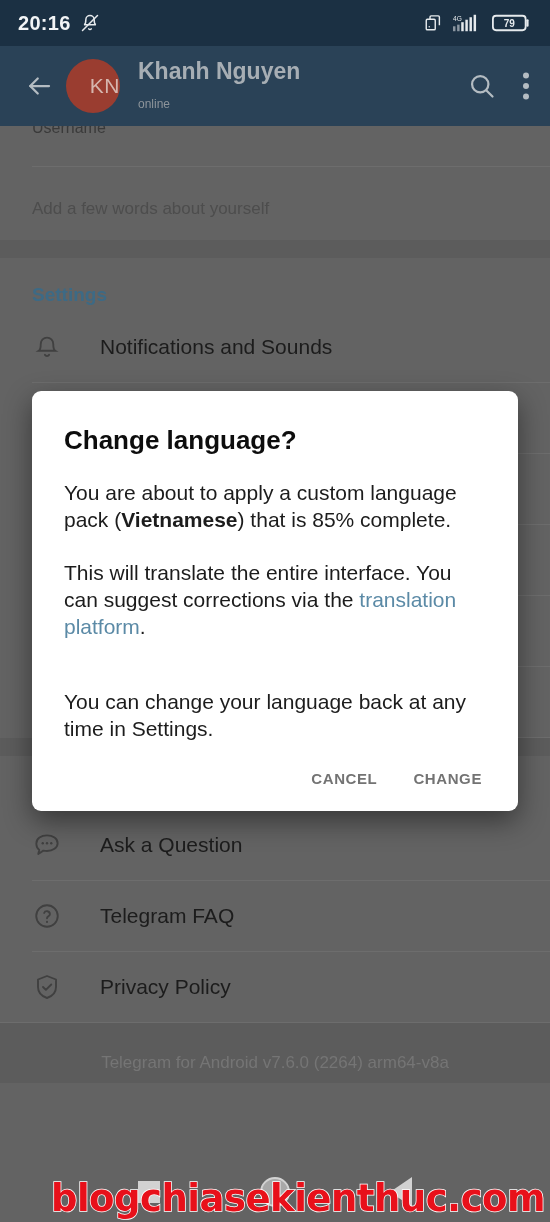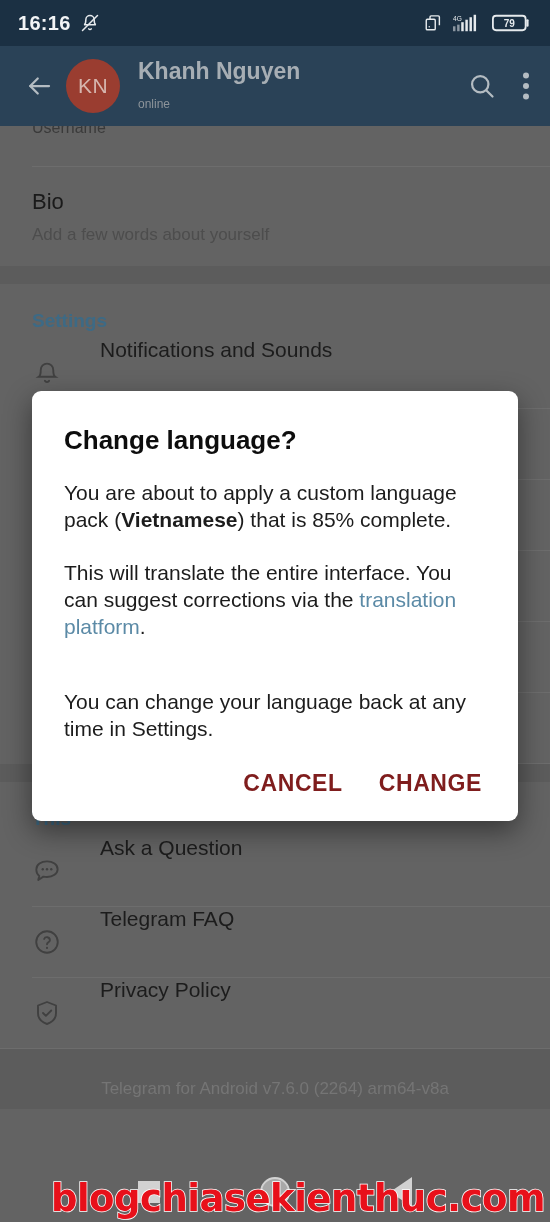--- a/index.html
+++ b/index.html
@@ -37,21 +37,21 @@
     position:absolute; top:46px; left:0;
     width:550px; height:80px;
     background:#2a4257;
     display:flex; align-items:center;
     padding:0 16px;
   }
   .tb-back { width:46px; display:flex; align-items:center; justify-content:center; }
   .avatar {
     width:54px; height:54px; border-radius:50%;
     background:#9a3d30;
-    display:flex; align-items:center; justify-content:center;
+    display:flex; align-items:center; justify-content:flex-end;
     color:#d6b6ae; font-size:21px; font-weight:500;
     letter-spacing:0.5px; margin-left:4px;
   }
   .tb-names { margin-left:18px; flex:1; }
   .tb-title {
     color:#a7aeb4; font-size:23px; font-weight:bold;
     line-height:27px;
   }
   .tb-sub {
     color:#8d949a; font-size:12px; line-height:21px; margin-top:9px;
@@ -86,21 +86,21 @@
   .bio-title { color:#1a1a1a; font-size:22px; line-height:26px; }
   .bio-sub { color:#4d4d4d; font-size:17px; line-height:22px; margin-top:9px; }
 
   .section-head {
     color:#3d6a85; font-size:19px; font-weight:bold;
     padding:26px 32px 6px 32px;
   }
 
   .list-row {
     height:70px;
-    display:flex; 
+    display:flex; align-items:center;
     padding:0 32px;
   }
   .list-row .ico {
     width:46px; display:flex; align-items:center; justify-content:flex-start;
     opacity:0.85;
   }
   .list-row .txt {
     color:#1c1c1c; font-size:21px; margin-left:22px;
   }
 
@@ -159,21 +159,21 @@
   }
   .dlg-para.last { margin-bottom:22px;margin-top:48px; }
   .dlg-para b { font-weight:bold; }
   .dlg-link { color:#5b8aa6; text-decoration:none; }
   .dlg-actions {
     display:flex; justify-content:flex-end; align-items:center;
     gap:36px;
     padding:6px 4px 24px 0;
   }
   .dlg-btn {
-    color:#7f1d1d; font-size:23px; font-weight:bold;
+    color:#737373; font-size:15px; font-weight:bold;
     letter-spacing:0.6px;
     background:none; border:none;
     font-family:"Liberation Sans", sans-serif;
     cursor:pointer;
   }
 
   
   .watermark {
     position:absolute;
     left:0; bottom:2px;
@@ -190,21 +190,21 @@
     padding-left:46px;
   }
 </style>
 </head>
 <body>
 
 <div id="screen">
 
   <div class="statusbar">
     <div class="sb-left">
-      <span class="sb-time">16:16</span>
+      <span class="sb-time">20:16</span>
       <span>
         <svg class="icon-svg" width="20" height="20" viewBox="0 0 24 24" fill="none" stroke="#e6eaed" stroke-width="1.8" stroke-linecap="round">
           <path d="M7 8a5 5 0 0 1 10 0c0 5 2 6 2 6H5s2-1 2-6z"></path>
           <path d="M10.5 19a1.8 1.8 0 0 0 3 0"></path>
           <line x1="3" y1="21" x2="21" y2="3"></line>
         </svg>
       </span>
     </div>
     <div class="sb-right">
       <span>
@@ -273,21 +273,20 @@
   </div>
 
   <div class="content">
 
     <div class="row-username">
       <span class="lbl">Username</span>
     </div>
     <div class="divider"></div>
 
     <div class="bio-block">
-      <div class="bio-title">Bio</div>
       <div class="bio-sub">Add a few words about yourself</div>
     </div>
 
     <div class="gap-band"></div>
 
     <div class="section-head">Settings</div>
 
     <div class="list-row">
       <span class="ico">
         <svg class="icon-svg" width="30" height="30" viewBox="0 0 24 24" fill="none" stroke="#3a3a3a" stroke-width="1.5" stroke-linecap="round">

